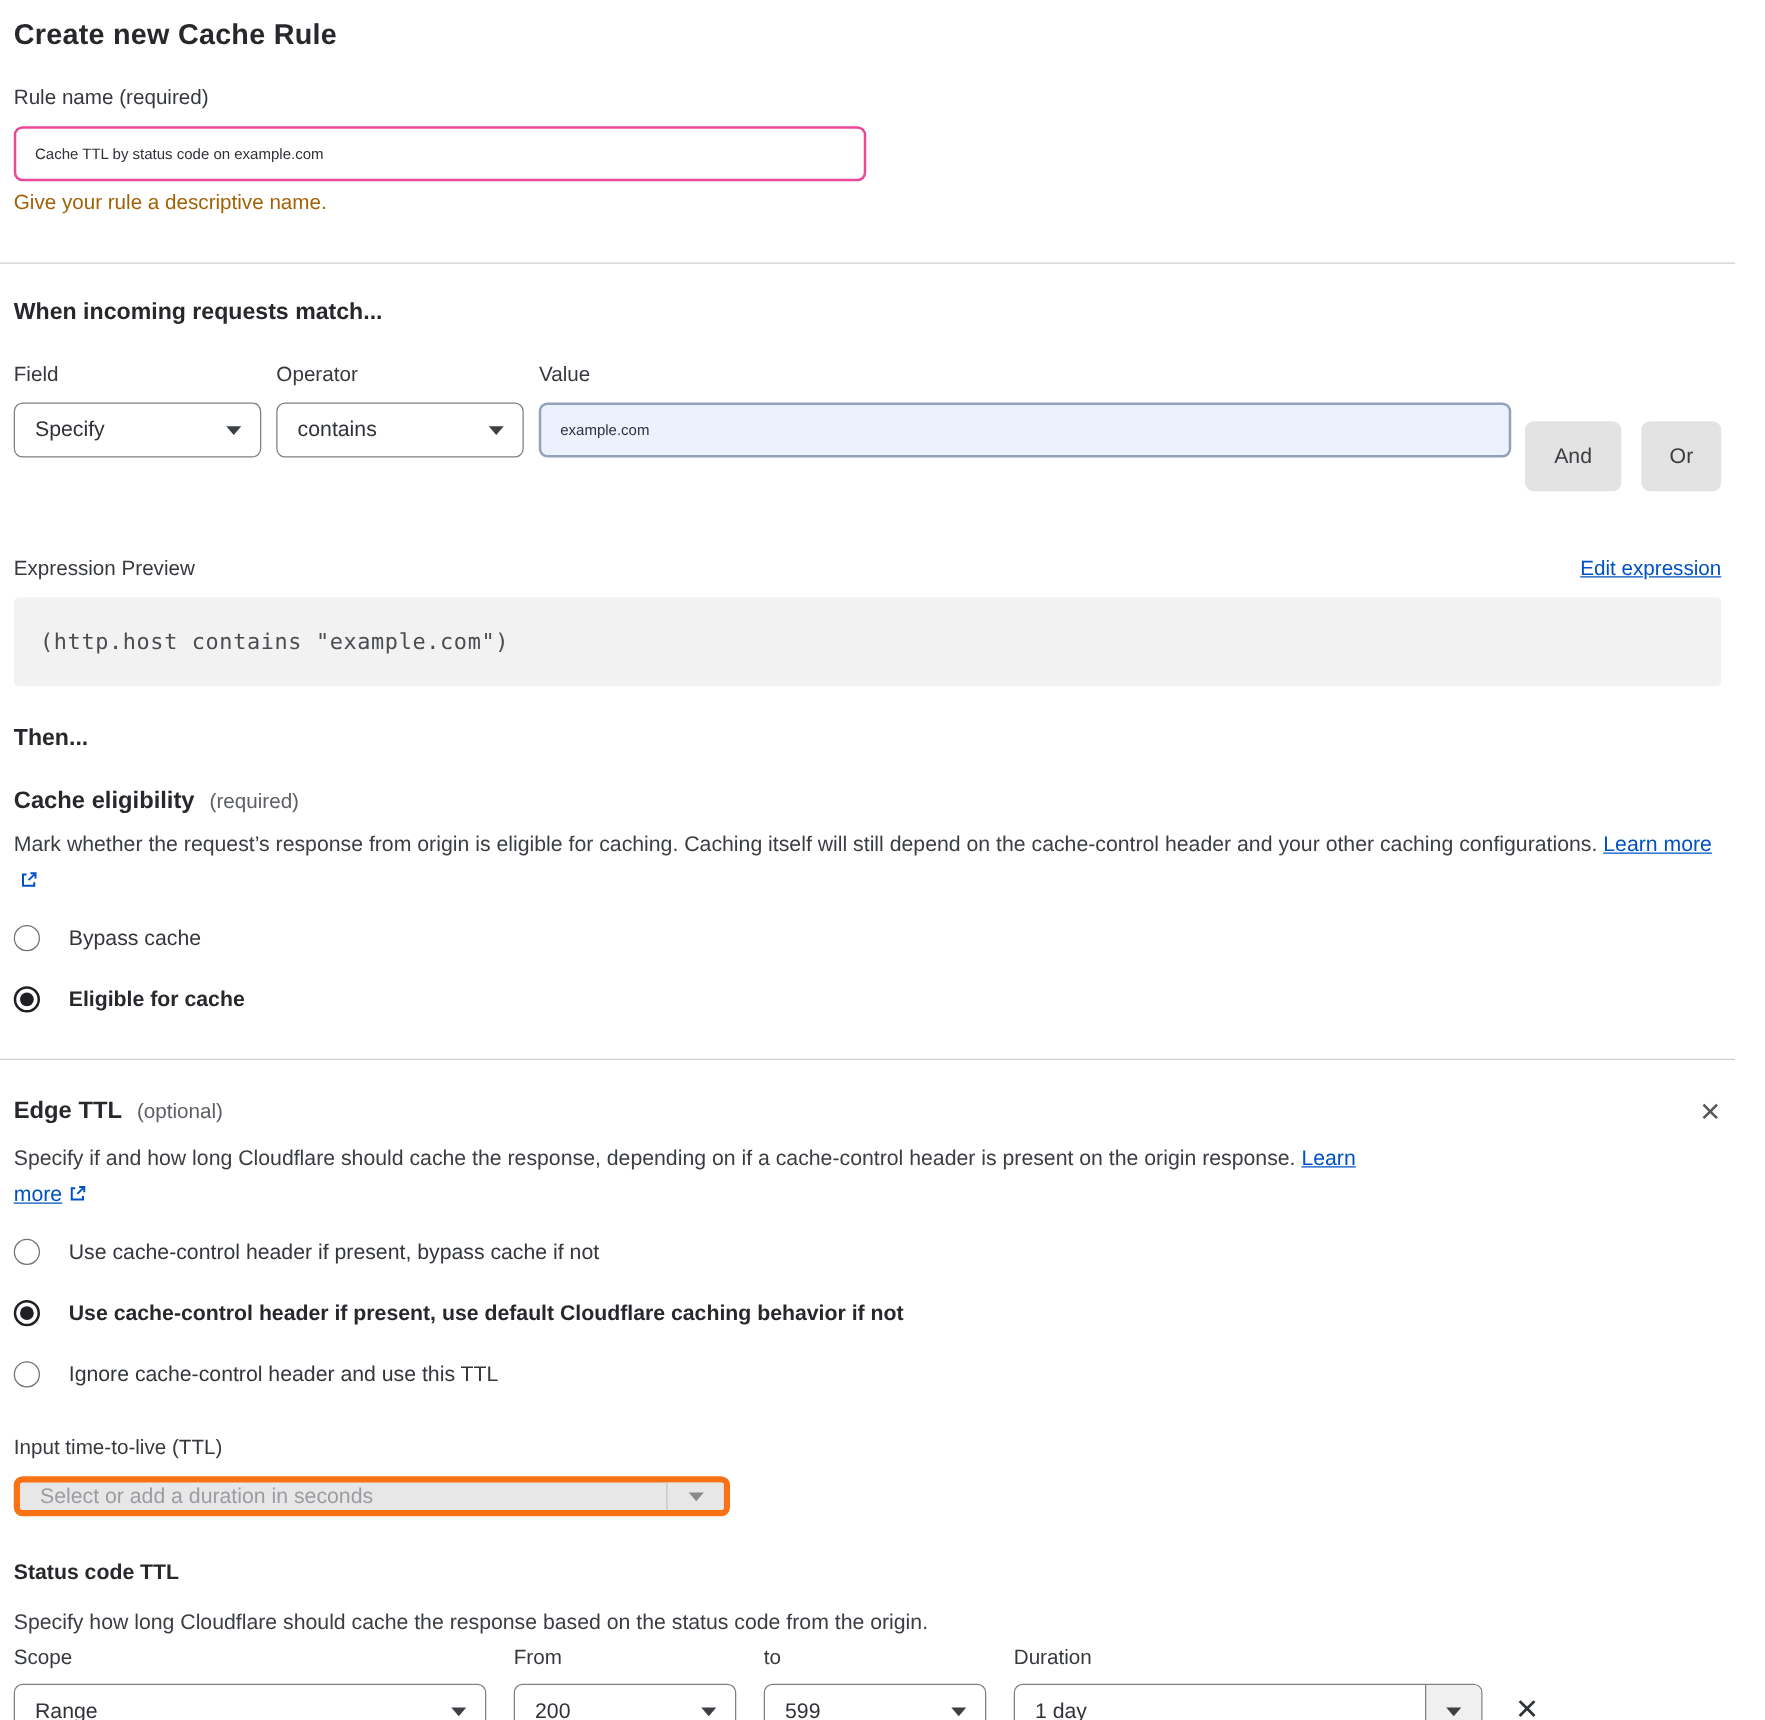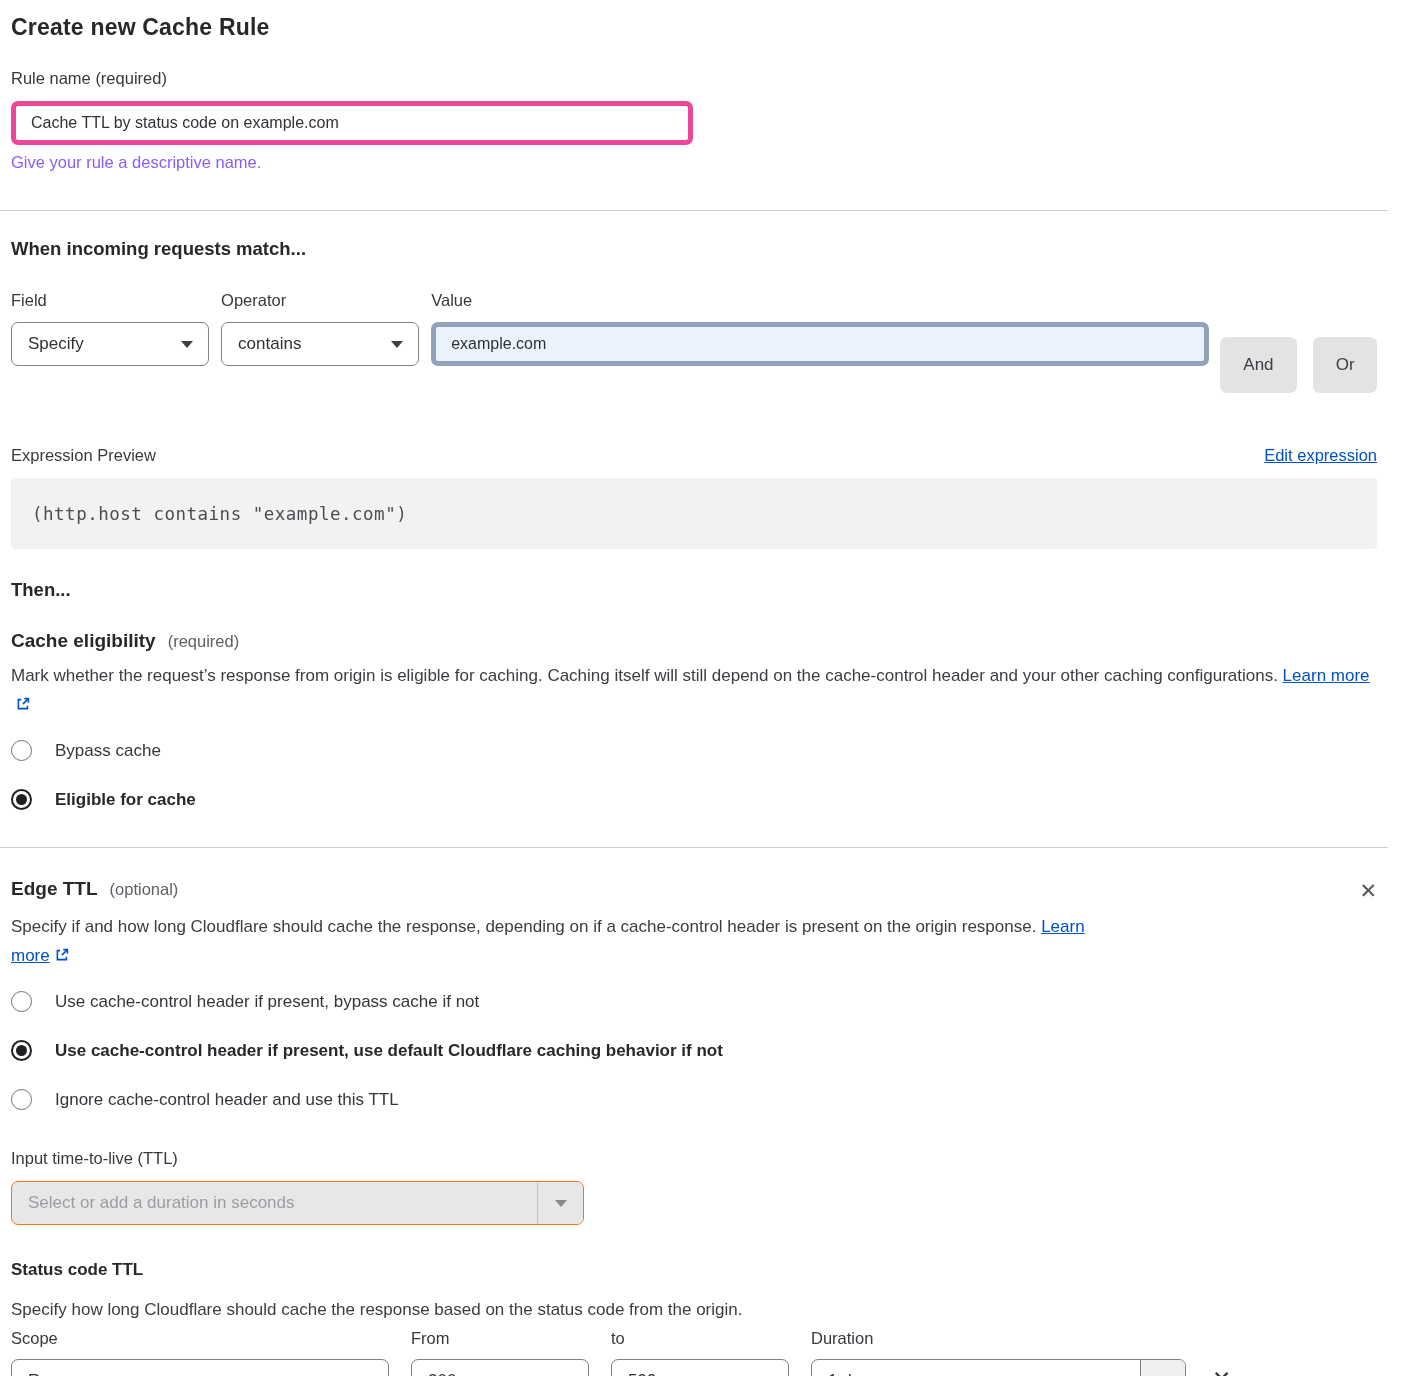--- a/index.html
+++ b/index.html
@@ -8,26 +8,26 @@
     width: 1412px; height: 1376px;
     font-family: "Liberation Sans", sans-serif;
     color: #33363a;
     overflow: hidden;
   }
   .page { padding: 14px 35px 0 11px; position: relative; }
 
   h1.title { font-size: 23px; font-weight: 700; color: #26282b; letter-spacing: .2px; }
 
   .label { font-size: 16.5px; color: #36393d; display: block; }
-  .help  { font-size: 16.5px; color: #8b5cf6; margin-top: 8px; }
+  .help  { font-size: 16.5px; color: #a16207; margin-top: 8px; }
 
   
   .text-input {
-    height: 44px; border: 5px solid #ec4899; border-radius: 7px;
-    font-family: "Liberation Sans", sans-serif; font-size: 16px; color: #2f3236;
+    height: 44px; border: 2px solid #ec4899; border-radius: 7px;
+    font-family: "Liberation Sans", sans-serif; font-size: 12px; color: #2f3236;
     padding: 0 15px; background: #fff; outline: none; display: block;
   }
   .rule-name-wrap { margin-top: 28px; }
   .rule-name-input { width: 682px; margin-top: 13px; }
 
   .divider { border: none; height: 1px; background: #cfcfcf; margin-left: -11px; width: 1388px; }
   .divider-1 { margin-top: 38px; }
   .divider-2 { margin-top: 37px; }
 
   h2.section-heading { font-size: 18.5px; font-weight: 700; color: #26282b; }
@@ -104,22 +104,22 @@
   .radio-row.selected .radio-label { font-weight: 700; color: #26282b; }
 
   .close-x {
     font-size: 21px; color: #54575b; cursor: pointer; line-height: 1;
     position: relative; top: 3px;
   }
 
   
   .ttl-wrap { margin-top: 39px; }
   .combo {
-    display: flex; height: 44px; border-radius: 7px; overflow: hidden;
-    border: 1px solid #f97316; width: 573px; margin-top: 13px; background: #e7e7e8;
+    display: flex; height: 32px; border-radius: 7px; overflow: hidden;
+    border: 5px solid #f97316; width: 573px; margin-top: 13px; background: #e7e7e8;
   }
   .combo .combo-main {
     flex: 1; display: flex; align-items: center; padding: 0 16px;
     font-size: 17px; color: #9a9da1;
   }
   .combo .combo-btn {
     width: 46px; border-left: 1px solid #c3c3c3; display: flex;
     align-items: center; justify-content: center; cursor: pointer; background: #e7e7e8;
   }
 

